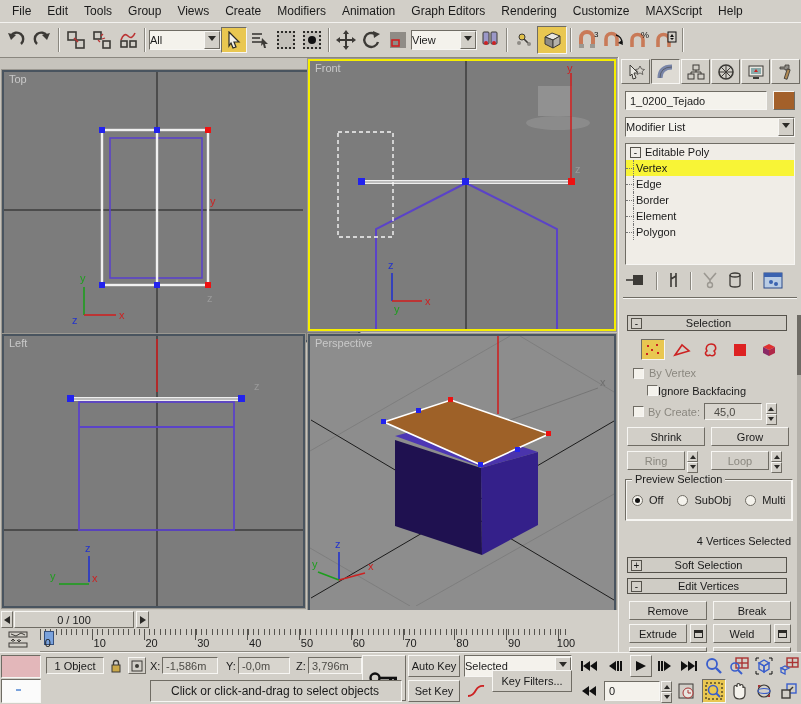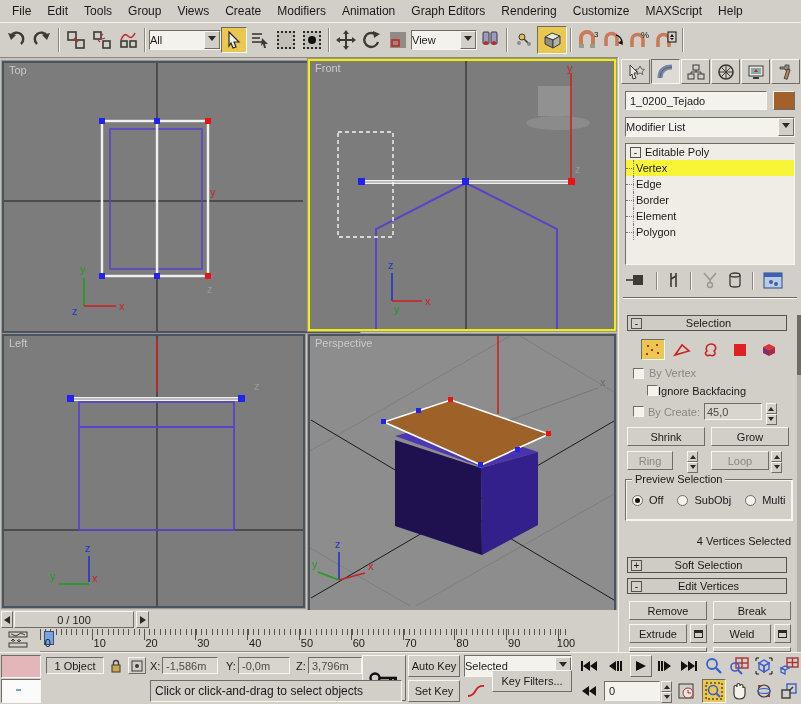--- a/index.html
+++ b/index.html
@@ -242,21 +242,21 @@
           <rect x="14" y="3" width="8" height="10" fill="#d2cfc8" stroke="#111"></rect>
           <path d="M18 5 L16 8 L20 8 Z" fill="#111"></path>
           <path d="M18 11 L16 9 L20 9 Z" fill="#111"></path>
         </svg>
       </span>
     <span class="tsep"></span>
   </div>
 
   <div id="vparea">
 
-    <div class="vpcell" style="left:2px;top:3px;width:358px;height:272px">
+    <div class="vpcell" style="left:2px;top:12px;width:358px;height:272px">
       <span class="vplabel">Top</span>
       <svg width="299" height="268">
         <line x1="153" y1="0" x2="153" y2="268" stroke="#1c1c1c"></line>
         <line x1="0" y1="138" x2="299" y2="138" stroke="#1c1c1c"></line>
         <rect x="106" y="66" width="92" height="140" fill="none" stroke="#5b43c8" stroke-width="1.6"></rect>
         <rect x="98" y="58" width="106" height="155" fill="none" stroke="#f0f0f0" stroke-width="2.4"></rect>
         <line x1="153" y1="58" x2="153" y2="213" stroke="#f0f0f0" stroke-width="2.4"></line>
         <g>
           <rect x="95" y="55" width="6" height="6" fill="#2222ee"></rect>
           <rect x="150" y="55" width="6" height="6" fill="#2222ee"></rect>
@@ -535,39 +535,39 @@
       <span class="cbox"></span>
       <span class="disab">By Vertex</span>
     </div>
     <div style="position:absolute;left:28px;top:328px;display:flex;">
       <span class="cbox"></span>
       <span>Ignore Backfacing</span>
     </div>
     <div style="position:absolute;left:14px;top:346px;display:flex;align-items:center;gap:4px">
       <span class="cbox"></span>
       <span class="disab">By Create:</span>
-      <span class="grayfield" style="width:58px;height:17px;display:flex;align-items:center;padding-left:2px">
+      <span class="grayfield" style="width:58px;height:17px;display:flex;align-items:center;padding-left:9px">
           <span>45,0</span>
         </span>
       <span class="spin" style="height:17px">
           <div>
             <span class="uarr"></span>
           </div>
           <div>
             <span class="darr2"></span>
           </div>
         </span>
     </div>
     <span class="btn" style="position:absolute;left:8px;top:370px;width:78px;height:19px">
         <span>Shrink</span>
       </span>
     <span class="btn" style="position:absolute;left:92px;top:370px;width:78px;height:19px">
         <span>Grow</span>
       </span>
-    <span class="btn disab" style="position:absolute;left:8px;top:394px;width:46px;height:19px">
+    <span class="btn disab" style="position:absolute;left:8px;top:394px;width:58px;height:19px">
         <span>Ring</span>
       </span>
     <span class="spin" style="position:absolute;left:68px;top:394px;height:19px">
         <div>
           <span class="uarr"></span>
         </div>
         <div>
           <span class="darr2"></span>
         </div>
       </span>
@@ -709,21 +709,21 @@
 
     <span class="raised center" style="position:absolute;left:362px;top:2px;width:44px;height:46px">
         <svg width="30" height="16">
           <circle cx="6" cy="8" r="4.5" fill="none" stroke="#111" stroke-width="2.4"></circle>
           <line x1="10" y1="8" x2="28" y2="8" stroke="#111" stroke-width="2.6"></line>
           <rect x="20" y="8" width="3" height="5" fill="#111"></rect>
           <rect x="25" y="8" width="3" height="4" fill="#111"></rect>
         </svg>
       </span>
 
-    <span class="sunken" style="position:absolute;left:150px;top:27px;width:252px;height:22px;display:flex;align-items:center;padding-left:4px;font-size:12px">
+    <span class="sunken" style="position:absolute;left:150px;top:27px;width:252px;height:22px;display:flex;align-items:center;padding-left:20px;font-size:12px">
         <span>Click or click-and-drag to select objects</span>
       </span>
 
     <span class="btn" style="position:absolute;left:408px;top:2px;width:52px;height:22px">
         <span>Auto Key</span>
       </span>
     <span class="btn" style="position:absolute;left:408px;top:27px;width:52px;height:22px">
         <span>Set Key</span>
       </span>
 

